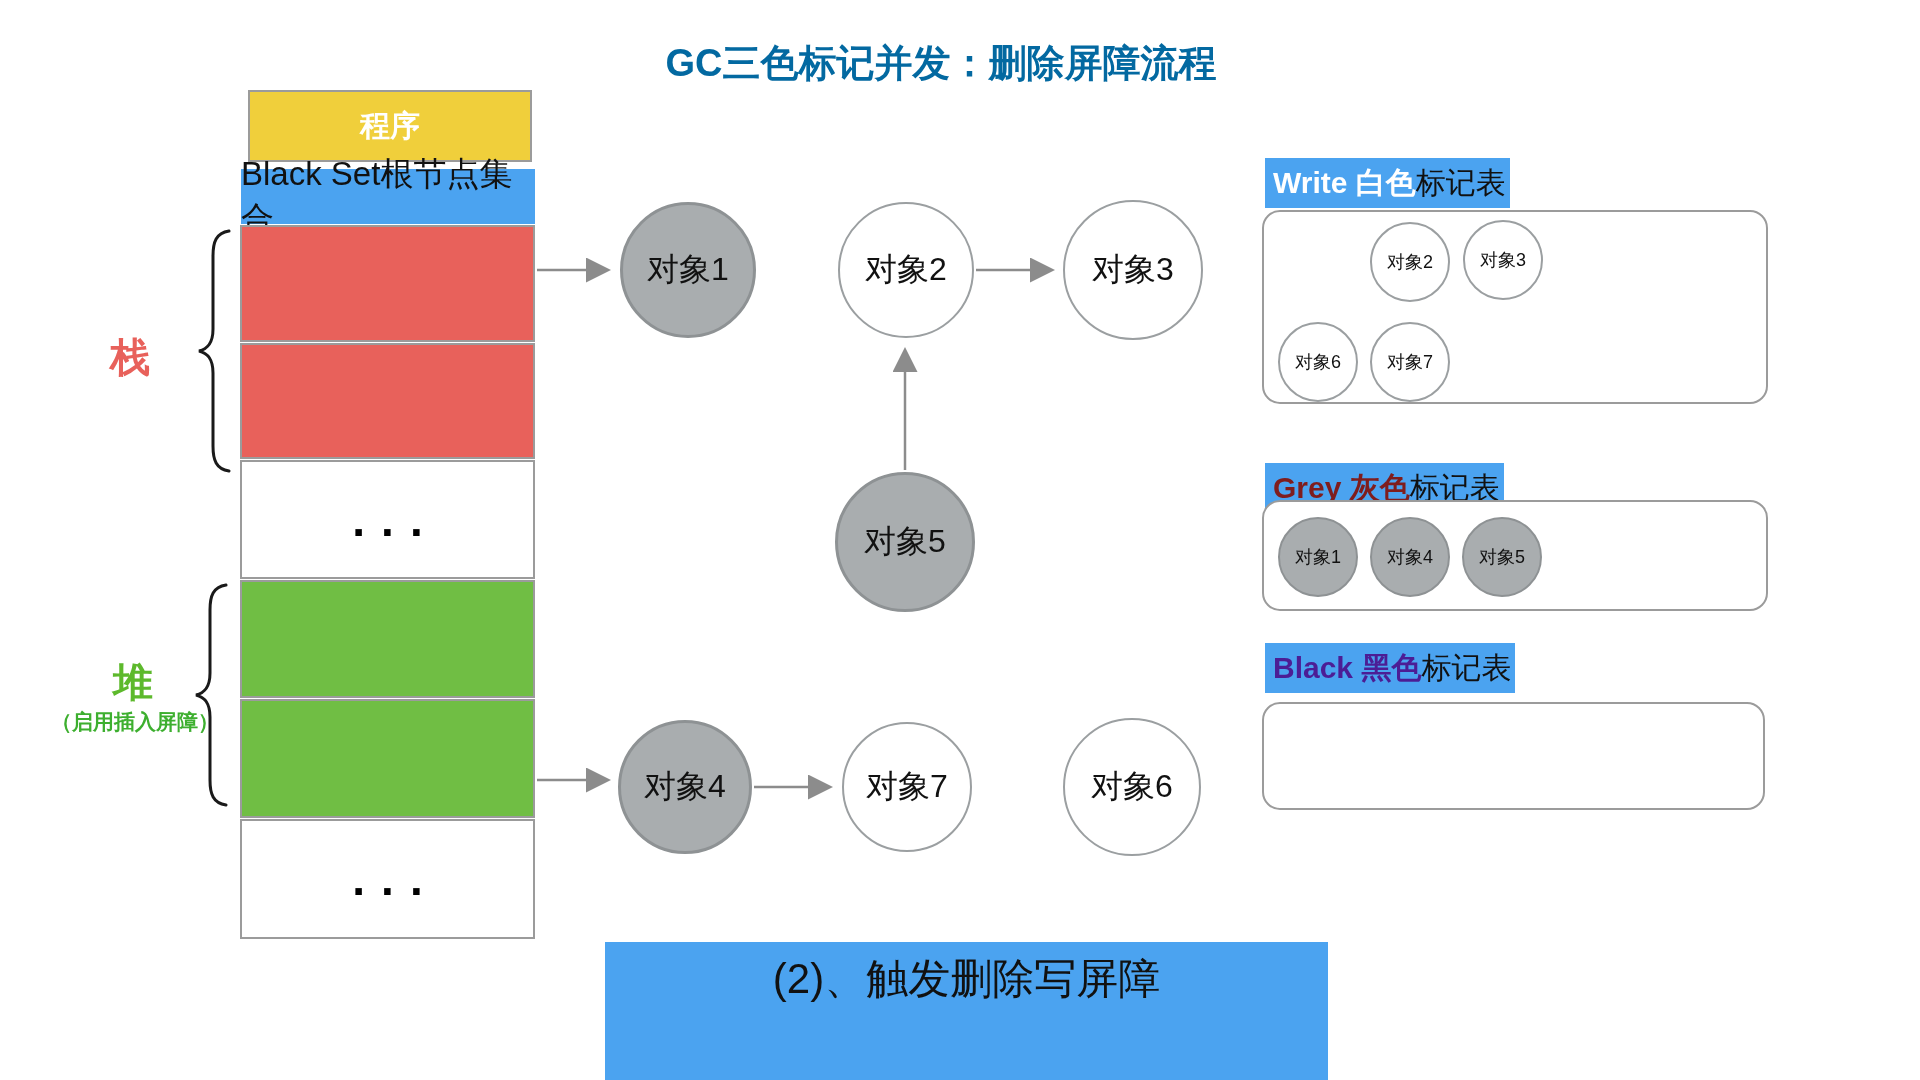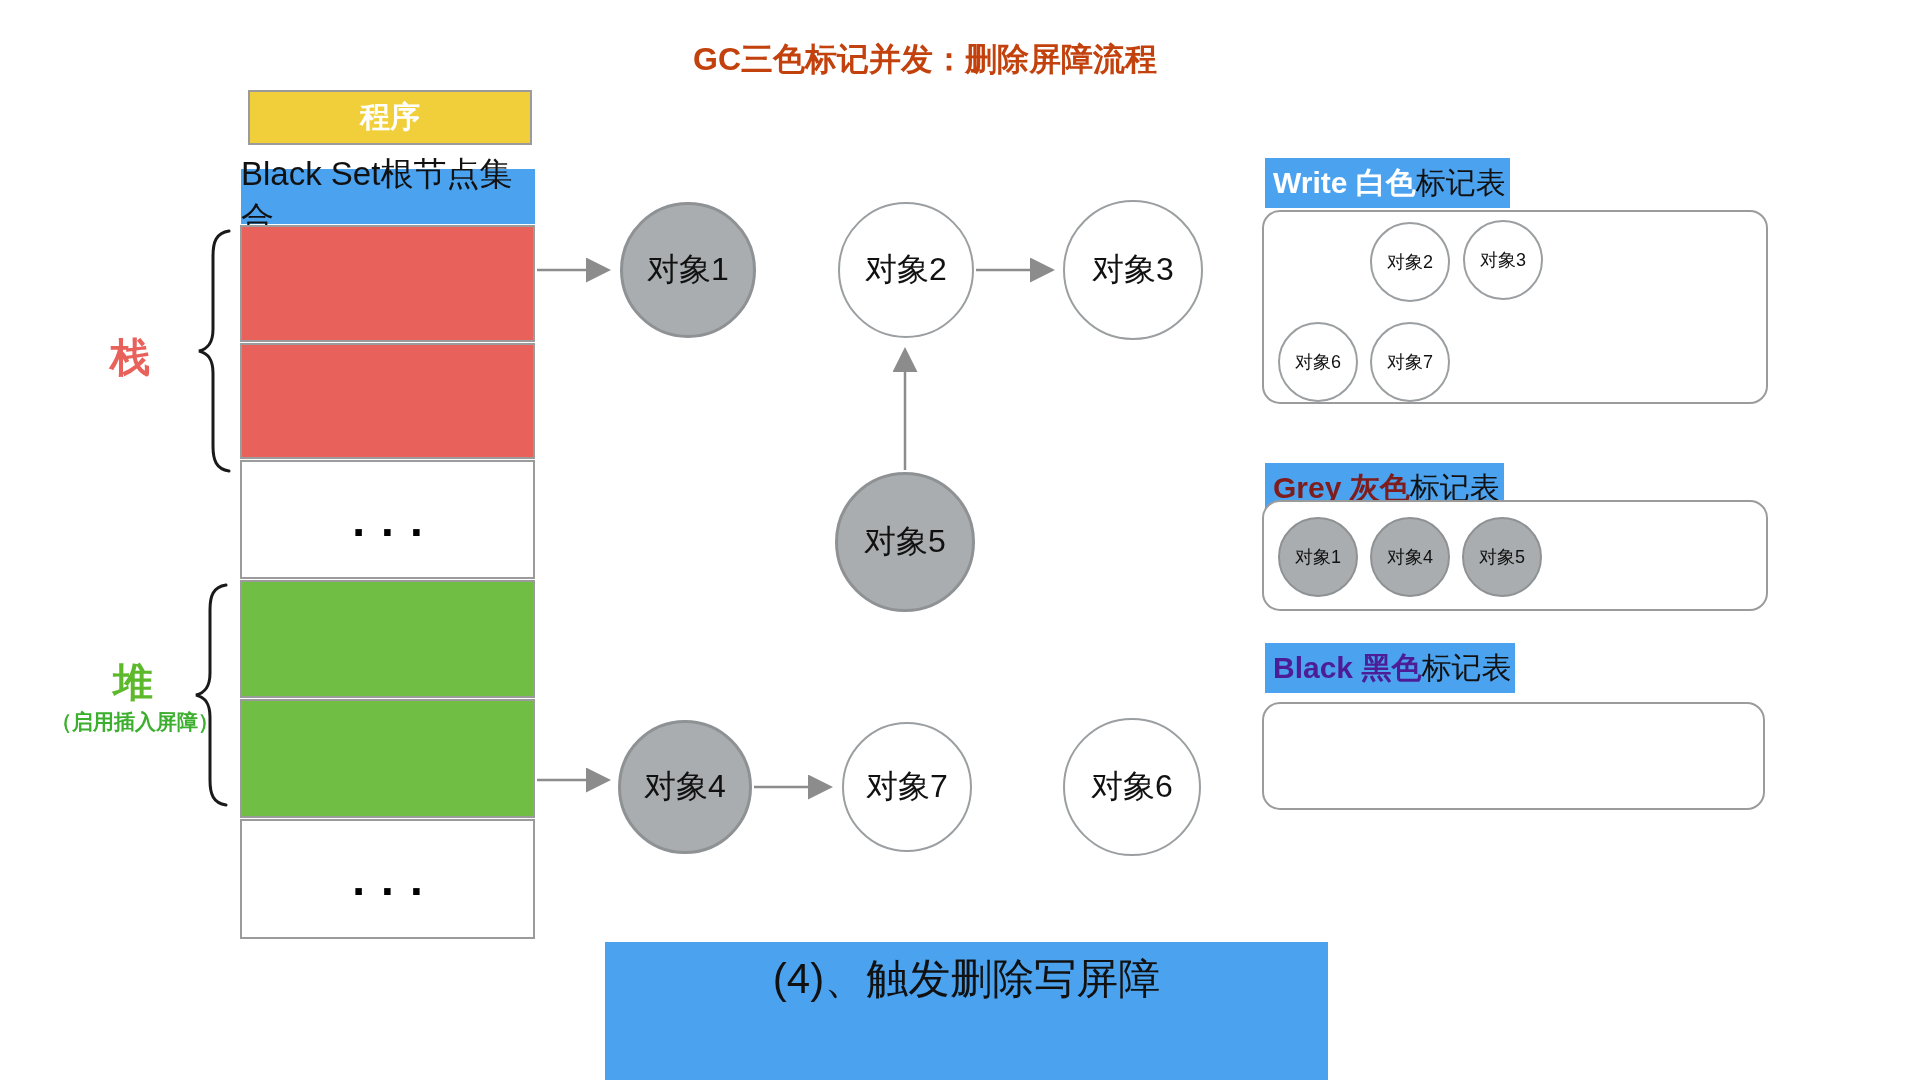--- a/index.html
+++ b/index.html
@@ -5,26 +5,26 @@
   html,body{margin:0;padding:0;}
   body{
     width:1920px;height:1080px;position:relative;overflow:hidden;
     background:#ffffff;
     font-family:"Liberation Sans","DejaVu Sans",sans-serif;
     color:#111;
   }
   .abs{position:absolute;}
   
   .page-title{
-    left:0;top:38px;width:1850px;text-align:center;
-    font-size:32px;font-weight:bold;color:#c2410c;
+    left:16px;top:38px;width:1850px;text-align:center;
+    font-size:38px;font-weight:bold;color:#0369a1;
   }
   
   .blk{box-sizing:border-box;border:2px solid #9b9b9b;display:flex;align-items:center;justify-content:center;}
-  .blk-program{left:248px;top:90px;width:284px;height:55px;background:#F0CF3B;color:#fff;font-weight:bold;font-size:30px;}
+  .blk-program{left:248px;top:90px;width:284px;height:72px;background:#F0CF3B;color:#fff;font-weight:bold;font-size:30px;}
   .blk-rootset{left:241px;top:169px;width:294px;height:55px;background:#4BA3F0;border:none;color:#111;font-size:33px;}
   .blk-red1{left:240px;top:225px;width:295px;height:117px;background:#E8615B;}
   .blk-red2{left:240px;top:343px;width:295px;height:116px;background:#E8615B;}
   .blk-white1{left:240px;top:460px;width:295px;height:119px;background:#fff;}
   .blk-green1{left:240px;top:580px;width:295px;height:118px;background:#70BE44;}
   .blk-green2{left:240px;top:699px;width:295px;height:119px;background:#70BE44;}
   .blk-white2{left:240px;top:819px;width:295px;height:120px;background:#fff;}
   .ellipsis{font-size:46px;font-weight:bold;letter-spacing:16px;color:#000;padding-left:16px;line-height:20px;}
   
   .stack-label{left:95px;top:330px;width:70px;text-align:center;font-size:40px;font-weight:bold;color:#E8615B;}
@@ -121,14 +121,14 @@
 <div class="abs mini mini-grey" style="left:1278px;top:517px;">对象1</div>
 <div class="abs mini mini-grey" style="left:1370px;top:517px;">对象4</div>
 <div class="abs mini mini-grey" style="left:1462px;top:517px;">对象5</div>
 
 <div class="abs tbl-header hdr-black" style="left:1265px;top:643px;">
   <span class="en">Black 黑色</span><span class="cn">标记表</span>
 </div>
 <div class="abs tbl-rect" style="left:1262px;top:702px;width:503px;height:108px;"></div>
 
 <div class="abs caption-box">
-  <div class="caption-line">(4)、触发删除写屏障</div>
+  <div class="caption-line">(2)、触发删除写屏障</div>
 </div>
 
 </body></html>

